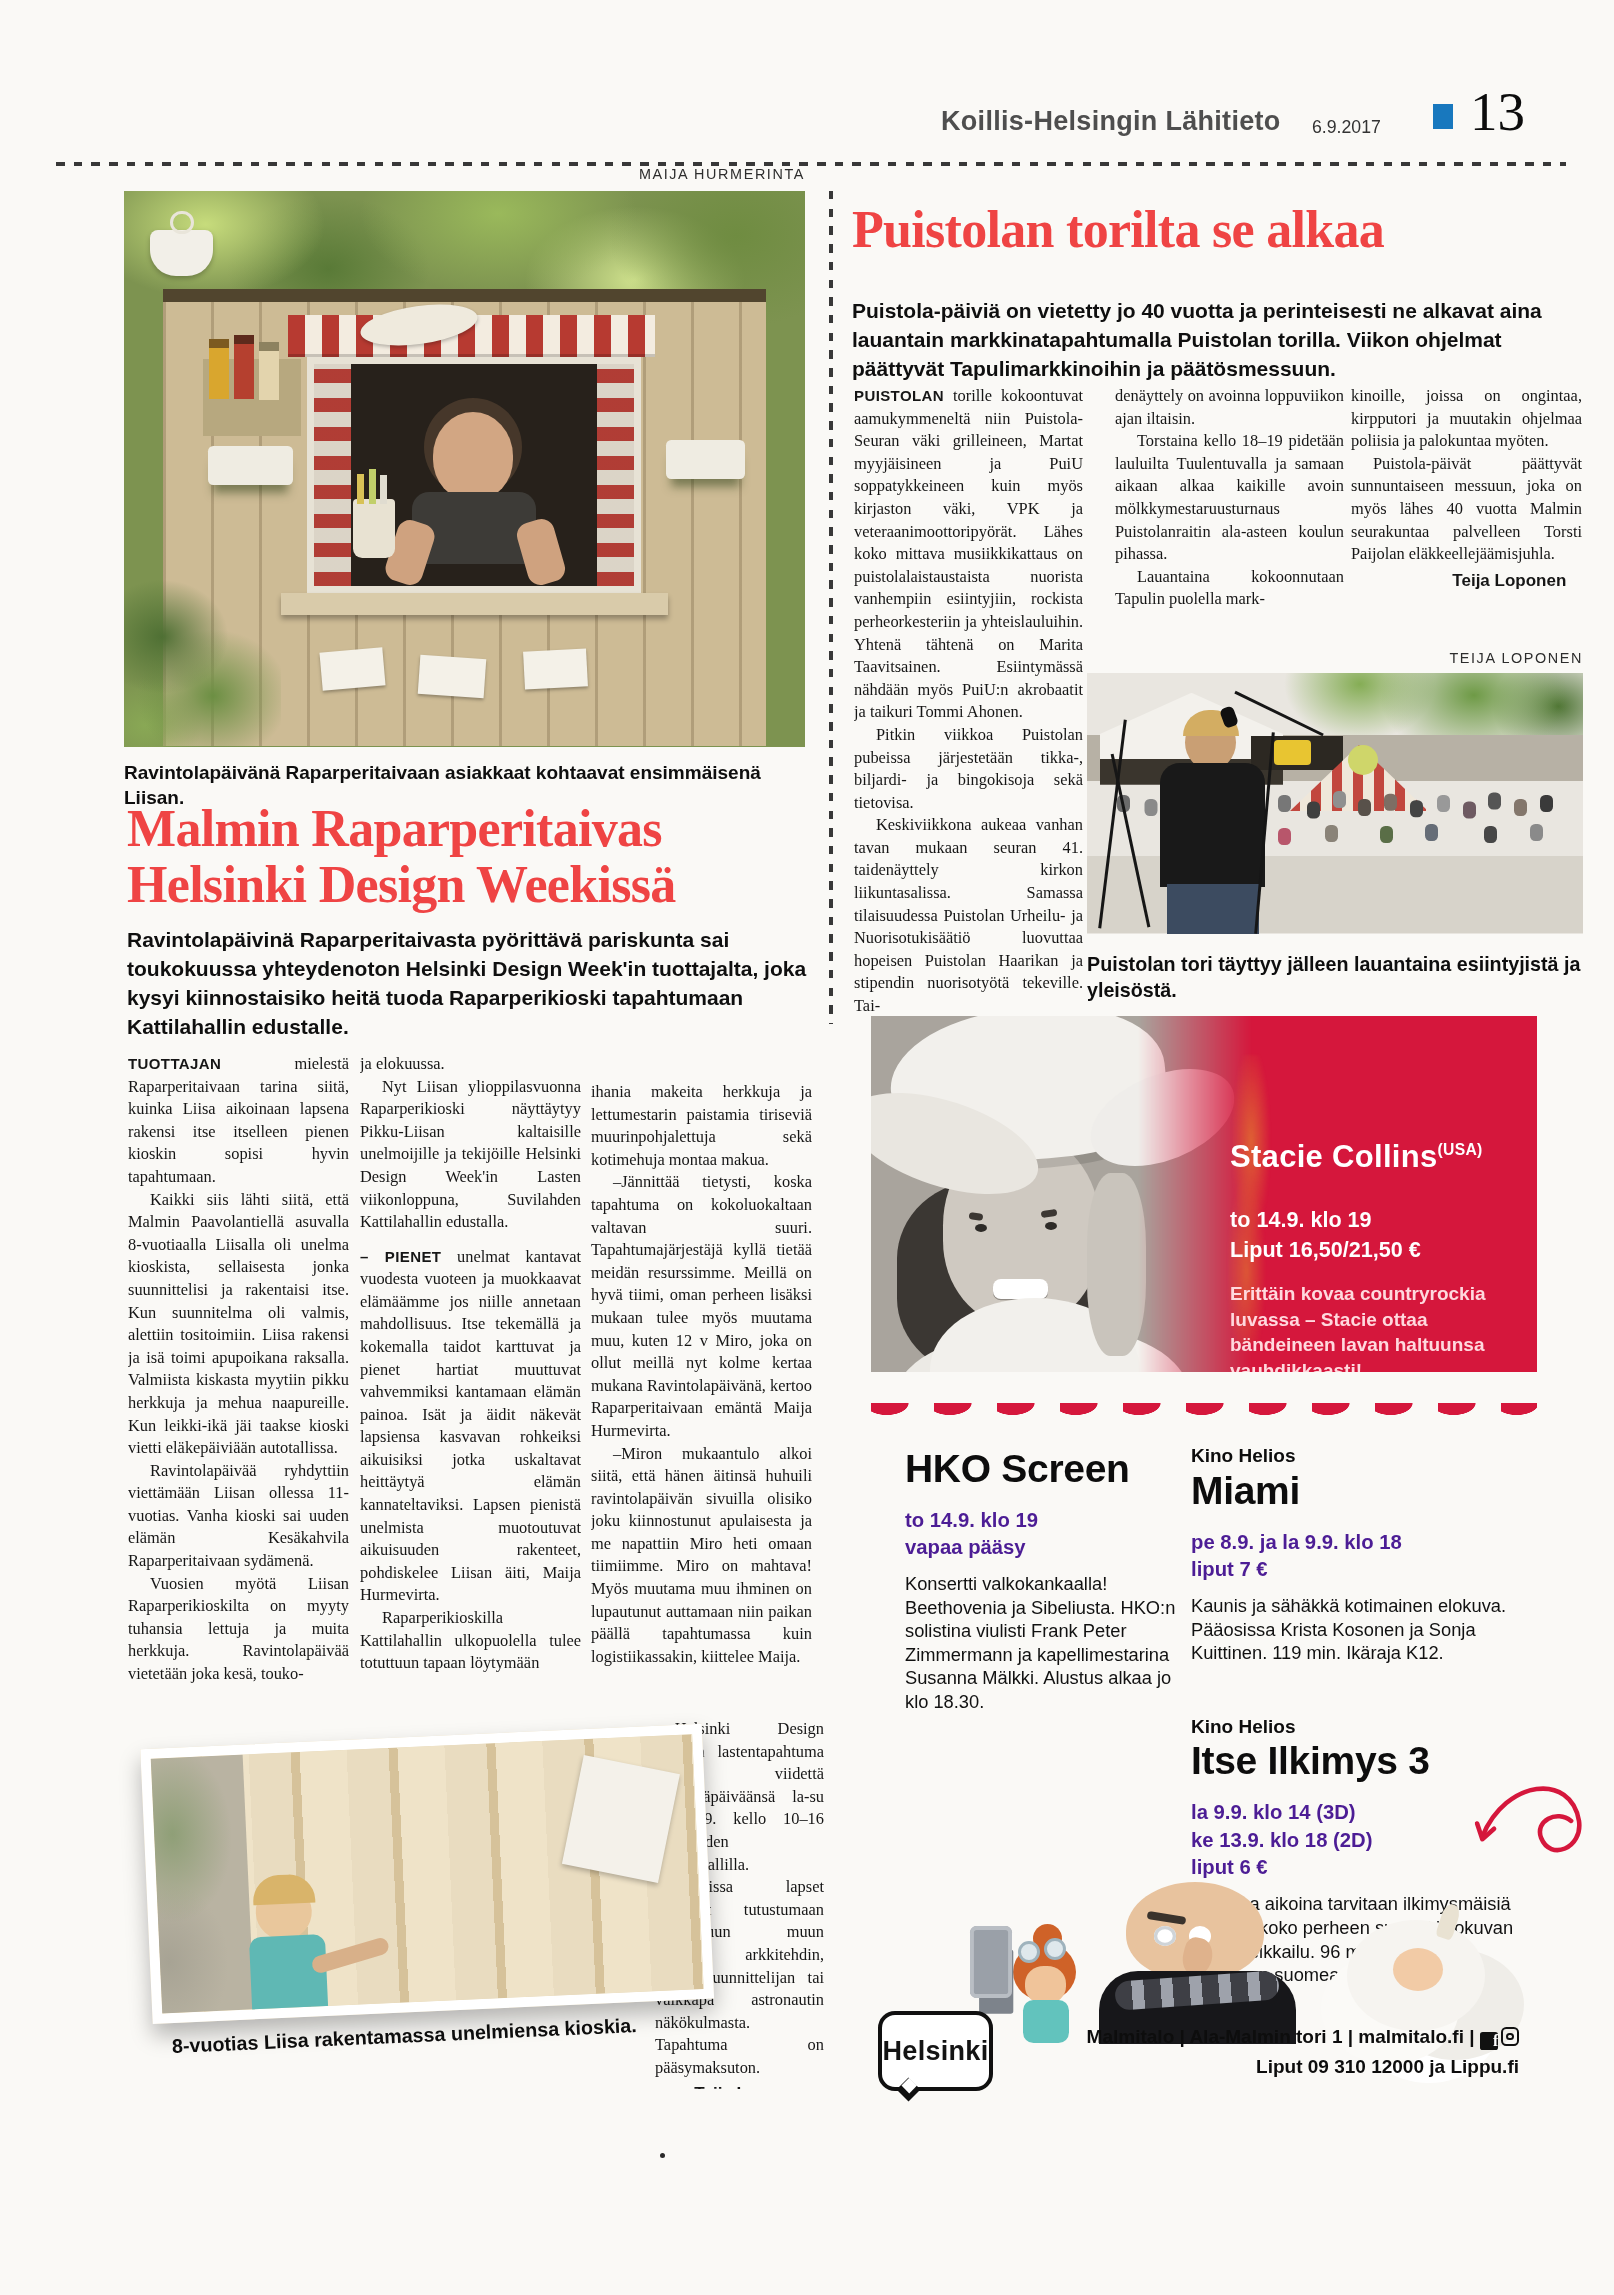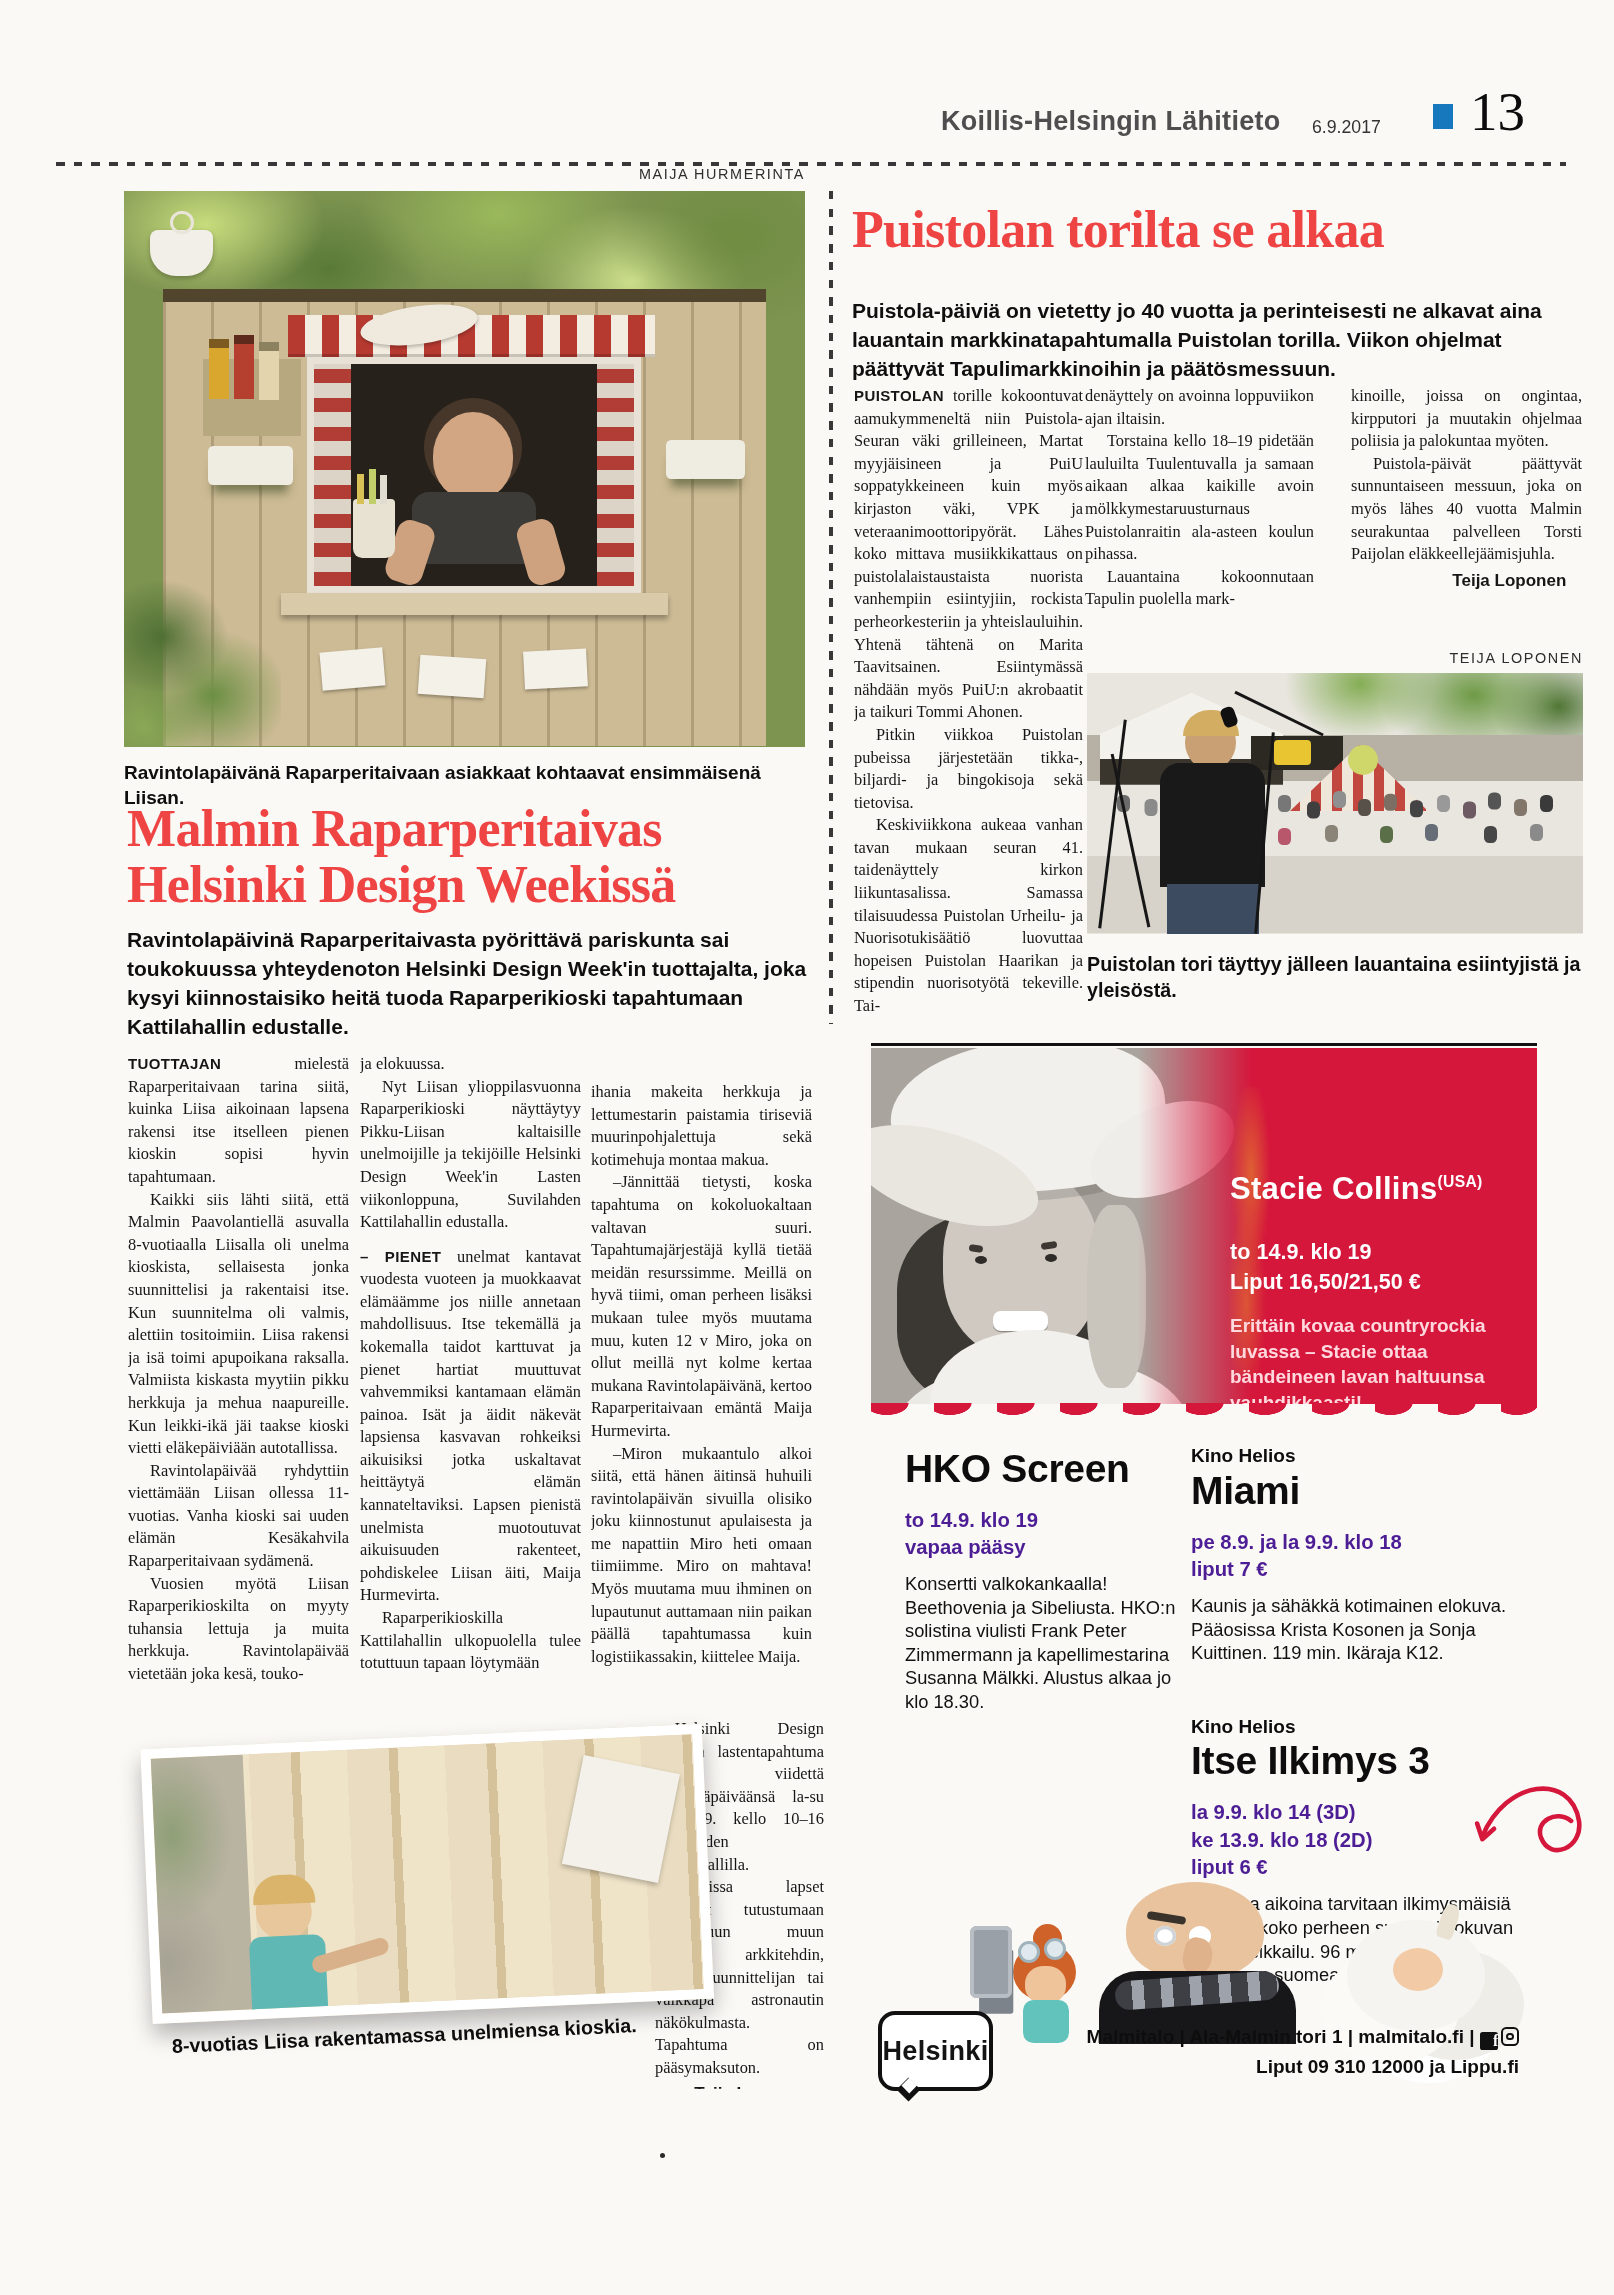--- a/index.html
+++ b/index.html
@@ -181,21 +181,21 @@
   <div class="abs" style="left:660px; top:2153px; width:5.2px; height:5.2px; border-radius:50%; background:#2a2a2a;"></div>
 
   <h1 class="abs headline" style="left:852px; top:202px; width:753px;">Puistolan torilta se alkaa</h1>
   <div class="abs lead" style="left:852px; top:296px; width:744px;">Puistola-päiviä on vietetty jo 40 vuotta ja perinteisesti ne alkavat aina lauantain markkinatapahtumalla Puistolan torilla. Viikon ohjelmat päättyvät Tapulimarkkinoihin ja päätösmessuun.</div>
 
   <div class="bodycol" style="left:854px; top:385px; width:229px; height:628px;">
     <p><b class="lead-in">PUISTOLAN</b><span> torille kokoontuvat aamukymmeneltä niin Puistola-Seuran väki grilleineen, Martat myyjäisineen ja PuiU soppatykkeineen kuin myös kirjaston väki, VPK ja veteraanimoottoripyörät. Lähes koko mittava musiikkikattaus on puistolalaistaustaista nuorista vanhempiin esiintyjiin, rockista perheorkesteriin ja yhteislauluihin. Yhtenä tähtenä on Marita Taavitsainen. Esiintymässä nähdään myös PuiU:n akrobaatit ja taikuri Tommi Ahonen.</span></p>
     <p><b class="lead-in"></b><span>Pitkin viikkoa Puistolan pubeissa järjestetään tikka-, biljardi- ja bingokisoja sekä tietovisa.</span></p>
     <p><b class="lead-in"></b><span>Keskiviikkona aukeaa vanhan tavan mukaan seuran 41. taidenäyttely kirkon liikuntasalissa. Samassa tilaisuudessa Puistolan Urheilu- ja Nuorisotukisäätiö luovuttaa hopeisen Puistolan Haarikan ja stipendin nuorisotyötä tekeville. Tai-</span></p>
   </div>
-  <div class="bodycol" style="left:1085px; top:385px; width:229px; height:282px;">
+  <div class="bodycol" style="left:1115px; top:385px; width:229px; height:282px;">
     <p><b class="lead-in"></b><span>denäyttely on avoinna loppuviikon ajan iltaisin.</span></p>
     <p><b class="lead-in"></b><span>Torstaina kello 18–19 pidetään lauluilta Tuulentuvalla ja samaan aikaan alkaa kaikille avoin mölkkymestaruusturnaus Puistolanraitin ala-asteen koulun pihassa.</span></p>
     <p><b class="lead-in"></b><span>Lauantaina kokoonnutaan Tapulin puolella mark-</span></p>
   </div>
   <div class="bodycol" style="left:1351px; top:385px; width:231px; height:275px;">
     <p><b class="lead-in"></b><span>kinoille, joissa on ongintaa, kirpputori ja muutakin ohjelmaa poliisia ja palokuntaa myöten.</span></p>
     <p><b class="lead-in"></b><span>Puistola-päivät päättyvät sunnuntaiseen messuun, joka on myös lähes 40 vuotta Malmin seurakuntaa palvelleen Torsti Paijolan eläkkeellejäämisjuhla.</span></p>
     <div class="byline">Teija Loponen</div>
   </div>
 
@@ -233,21 +233,21 @@
     <div class="abs" style="left:42px; top:79px; width:3.3px; height:177px; background:#161616; transform:rotate(-12deg);"></div>
     <div class="abs" style="left:176px; top:59px; width:3.3px; height:202px; background:#161616; transform:rotate(5deg);"></div>
     <div class="abs" style="left:143px; top:39px; width:98px; height:3.3px; background:#161616; transform:rotate(26deg);"></div>
     <div class="abs" style="left:135px; top:34px; width:14.4px; height:19.7px; background:#101010; border-radius:5.2px; transform:rotate(-20deg);"></div>
   </div>
 
   <div class="abs capt" style="left:1087px; top:951px; width:511px; font-size:19.7px; line-height:26px;">Puistolan tori täyttyy jälleen lauantaina esiintyjistä ja yleisöstä.</div>
 
   <div class="abs" style="left:871px; top:1043px; width:666px; height:3.3px; background:#121212;"></div>
 
-  <div class="abs adred photo" style="left:871px; top:1048px; width:666px; height:356px;">
+  <div class="abs adred photo" style="left:871px; top:1016px; width:666px; height:356px;">
 
     <div class="abs" style="left:0; top:0; width:393px; height:356px;
       -webkit-mask-image:linear-gradient(90deg,#000 68%, rgba(0,0,0,0) 97%);
       mask-image:linear-gradient(90deg,#000 68%, rgba(0,0,0,0) 97%); background:#a9a49d;">
       <div class="abs" style="left:26px; top:164px; width:216px; height:197px; background:#3b3733; border-radius:40%;"></div>
       <div class="abs" style="left:72px; top:118px; width:157px; height:190px; background:#cfc9c1; border-radius:48% 48% 44% 44%;"></div>
       <div class="abs" style="left:19.7px; top:-6.6px; width:275px; height:151px; background:#f2f0ec; border-radius:50% 50% 40% 60%; transform:rotate(-6deg); box-shadow:0 9.2px 0 rgba(0,0,0,.12);"></div>
       <div class="abs" style="left:-26px; top:85px; width:197px; height:85px; background:#e9e6e0; border-radius:50%; transform:rotate(18deg);"></div>
       <div class="abs" style="left:216px; top:59px; width:151px; height:85px; background:#efedea; border-radius:50%; transform:rotate(-22deg);"></div>
       <div class="abs" style="left:98px; top:197px; width:14.4px; height:6.6px; background:#3c3733; border-radius:3.9px; transform:rotate(8deg);"></div>

